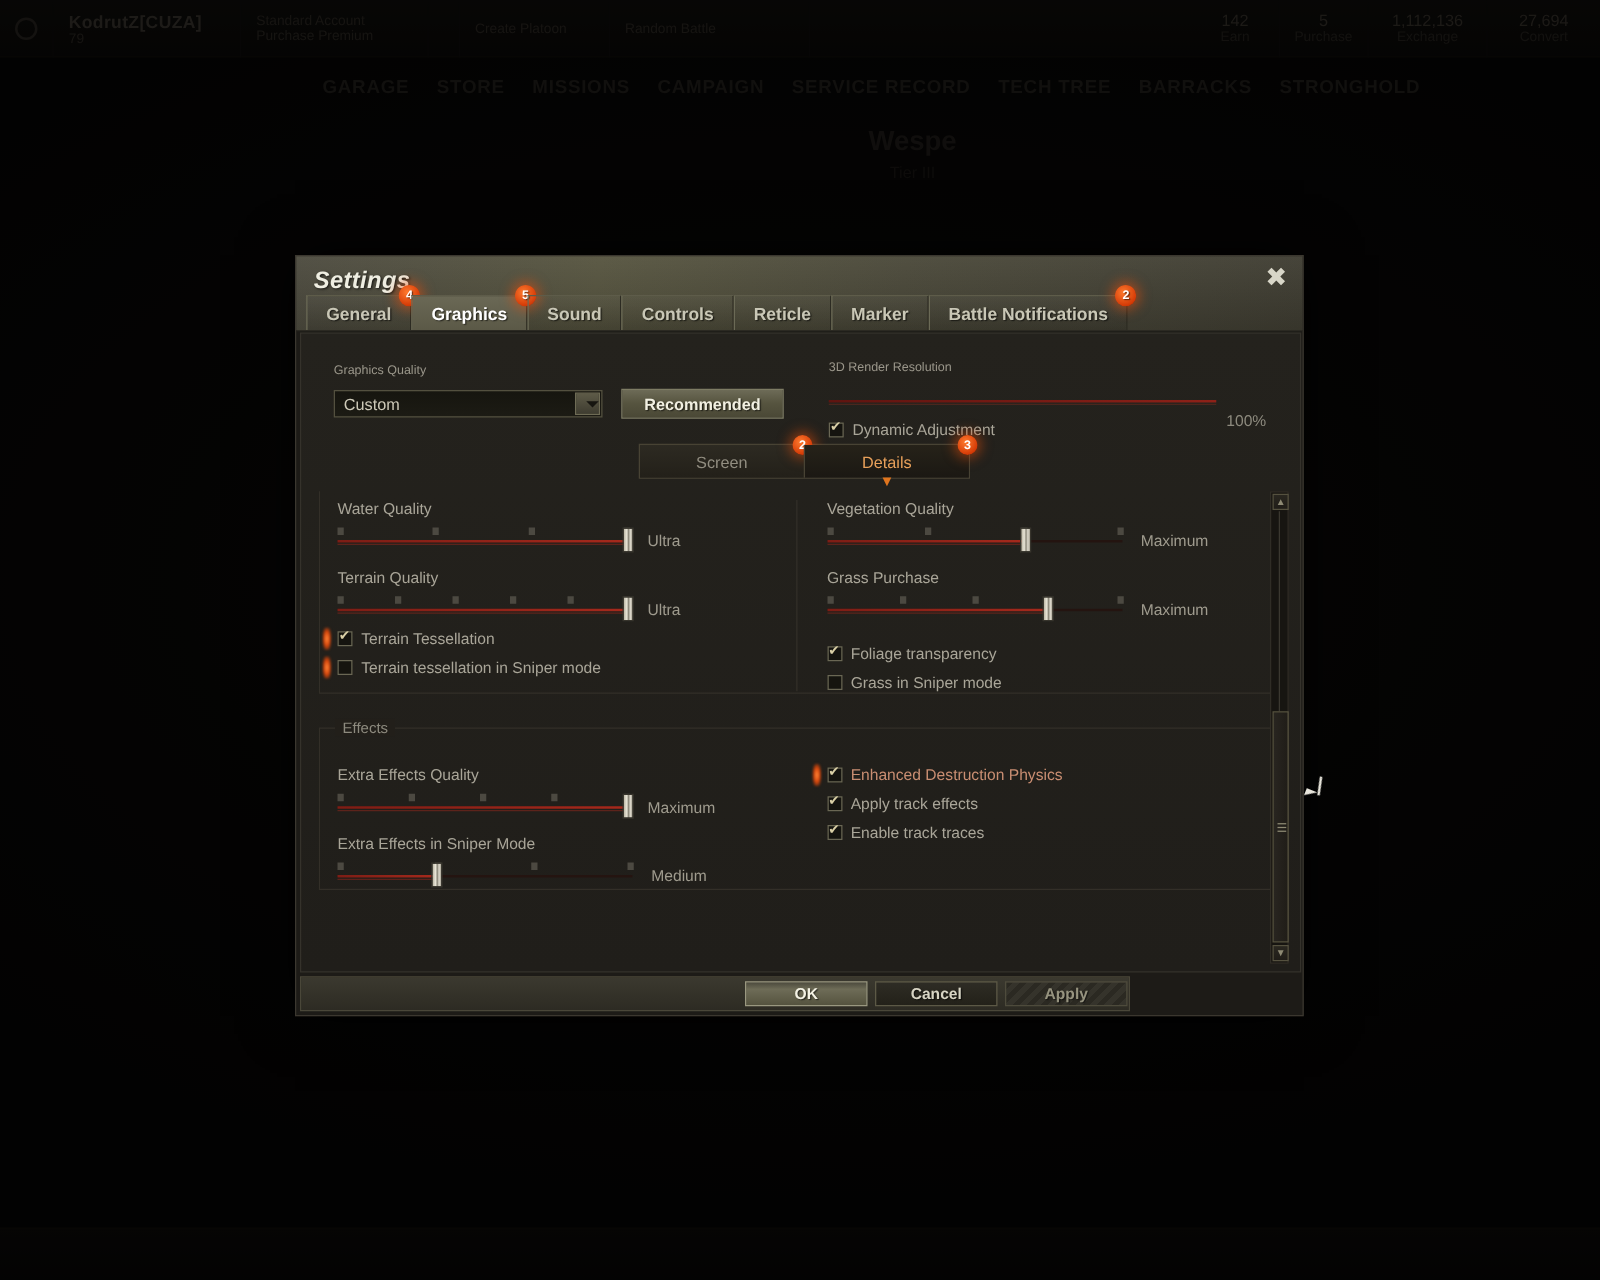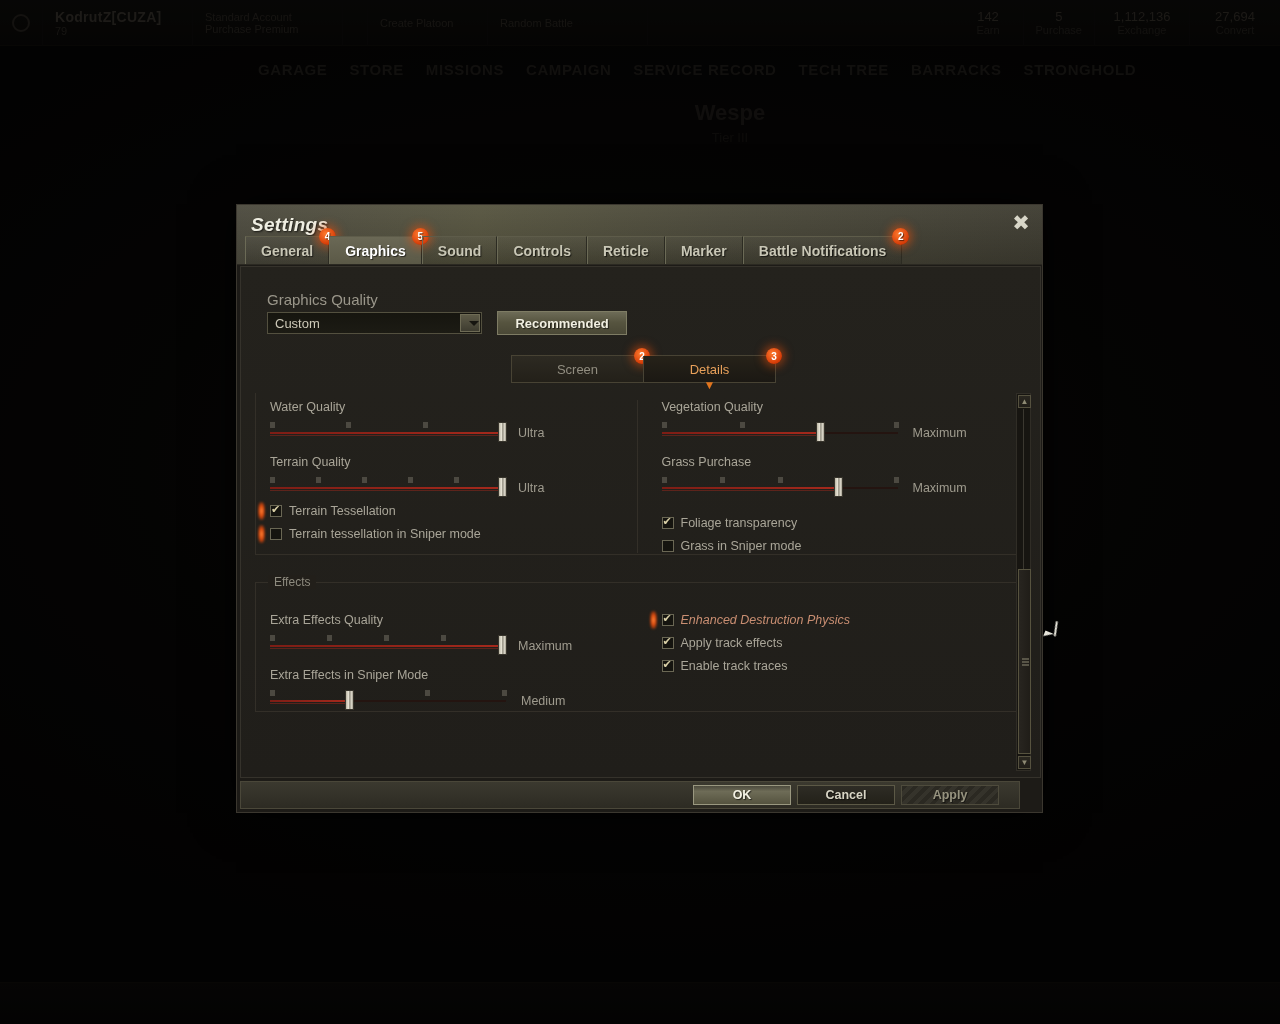--- a/index.html
+++ b/index.html
@@ -114,21 +114,21 @@
   }
 
   .dlg-body {
     position: absolute; left: 3px; top: 61px; width: 801px; height: 512px;
     background: linear-gradient(180deg,#24221d 0%, #201e1a 100%);
     border: 1px solid #35322b;
   }
 
   
   .top-area { position: relative; height: 85px; }
-  .field-label { font-size: 15px; color: #9a968a; }
+  .field-label { font-size: 10px; color: #9a968a; }
   .combo {
     position: absolute; left: 26px; top: 45px; width: 215px; height: 22px;
     background: linear-gradient(180deg,#16150f,#1c1b14);
     border: 1px solid #53503f;
     display: flex; align-items: center; cursor: pointer;
   }
   .combo span { padding-left: 7px; font-size: 13px; color: #cdc9b8; }
   .combo .arrow {
     position: absolute; right: 1px; top: 1px; width: 20px; height: 18px;
     background: linear-gradient(180deg,#5d5a47,#3e3c30);
@@ -226,21 +226,21 @@
     background: linear-gradient(90deg,#b9b4a2 0%, #e8e4d6 35%, #8a8678 55%, #dedacd 75%, #a5a091 100%);
     border: 1px solid #37342c; cursor: pointer;
   }
   .sl-value { position: absolute; font-size: 12.5px; color: #9f9b8e; top: 3px; }
 
   .glow-marker {
     position: absolute; width: 7px; height: 18px;
     background: radial-gradient(ellipse at 50% 50%, #ff8a3c 0%, #d8470c 45%, rgba(150,40,5,0) 85%);
     filter: blur(1px);
   }
-  .chk-highlight { color: #c98e72; font-style: italic; }
+  .chk-highlight { color: #c98e72; }
 
   
   .scrollbar {
     position: absolute; right: 9px; top: 126px; width: 15px; height: 378px;
     background: #171511; border: 1px solid #302d26;
   }
   .sb-btn {
     position: absolute; left: 1px; width: 13px; height: 13px;
     background: linear-gradient(180deg,#2a2720,#201d18);
     border: 1px solid #55513f;
@@ -253,25 +253,25 @@
     position: absolute; left: 1px; width: 13px;
     background: linear-gradient(90deg,#282520,#201d18);
     border: 1px solid #57533f; cursor: pointer;
   }
   .sb-grip { position: absolute; left: 3px; top: 50%; transform: translateY(-50%);
     width: 7px; }
   .sb-grip i { display: block; height: 1px; background: #8e8a74; margin: 2px 0; }
 
   
   .dlg-footer {
-    position: absolute; left: 3px; bottom: 3px; width: 780px; height: 28px;
+    position: absolute; left: 3px; bottom: 3px; width: 664px; height: 28px;
     background: linear-gradient(180deg,#3b392f,#2d2b23);
     border: 1px solid #4a4739;
     display: flex; align-items: center; justify-content: flex-end; gap: 6px;
-    padding-right: 20px;
+    padding-right: 1px;
   }
   .fbtn {
     width: 98px; height: 20px; font-size: 12.5px; font-weight: bold;
     display: flex; align-items: center; justify-content: center;
     text-shadow: 1px 1px 1px rgba(0,0,0,.6); cursor: pointer;
   }
   .fbtn.primary {
     background: linear-gradient(180deg,#8a887040 0%, #6e6c57 30%, #55533f 100%);
     border: 1px solid #9a9880; color: #f4f2e4;
   }
@@ -415,20 +415,32 @@
     <div class="top-area">
       <div class="field-label" style="position:absolute;left:26px;top:24px">Graphics Quality</div>
       <div class="combo">
         <span>Custom</span>
         <span class="arrow">
             <i></i>
           </span>
       </div>
       <div class="btn-recommended">Recommended</div>
 
+      <div class="render-res">
+        <div class="field-label">3D Render Resolution</div>
+        <div class="rr-track">
+          <div class="rr-line"></div>
+          <div class="rr-line2"></div>
+          <div class="rr-val">100%</div>
+        </div>
+        <div class="chk-row">
+          <div class="cbox on"></div>
+          <div class="cbox-lbl">Dynamic Adjustment</div>
+        </div>
+      </div>
     </div>
 
     <div class="subtabs">
       <div class="subtab">
         <span>Screen</span>
         <span class="sub-badge">2</span>
       </div>
       <div class="subtab active">
         <span>Details</span>
         <span class="sub-badge">3</span>

